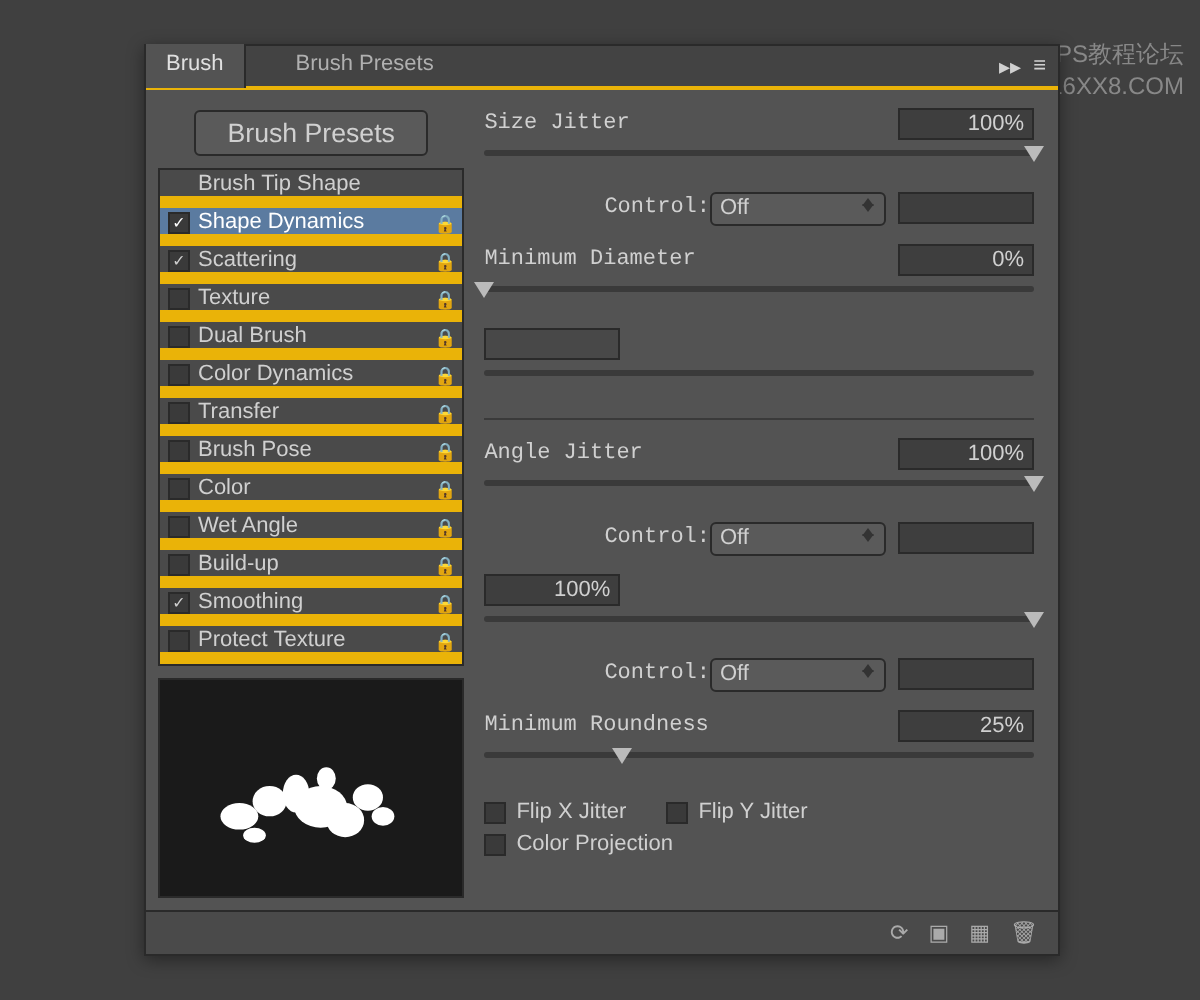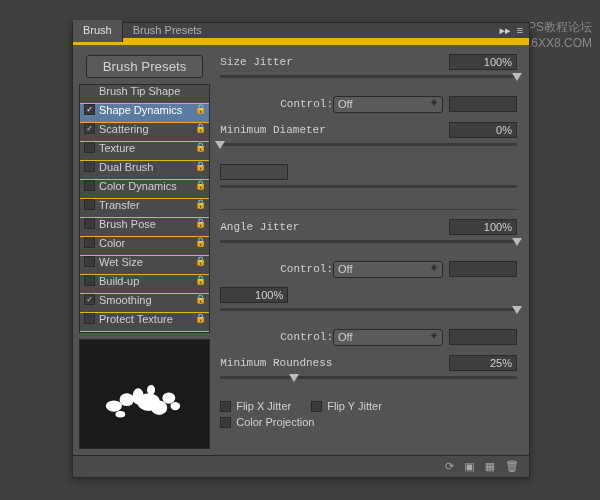--- a/index.html
+++ b/index.html
@@ -1,42 +1,42 @@
 <!DOCTYPE html>
 <html><head>
 <meta charset="utf-8">
 <style>
 * { margin: 0; padding: 0; box-sizing: border-box; }
 body { background: #404040; font-family: Tahoma, Arial, sans-serif; font-size: 11px; color: #d0d0d0; width: 600px; height: 500px; position: relative; }
 .watermark { position: absolute; top: 20px; right: 8px; font-size: 12px; color: #888; text-align: right; line-height: 1.3; }
 .panel { position: absolute; top: 22px; left: 72px; width: 458px; height: 456px; background: #535353; border: 1px solid #2a2a2a; box-shadow: 0 2px 8px rgba(0,0,0,0.4); }
-.tabbar { height: 22px; display: flex; align-items: center; background: #434343; border-bottom: 7px solid #eab308; }
+.tabbar { height: 22px; display: flex; align-items: center; background: #434343; border-bottom: 2px solid #eab308; gap: 15px; }
 .tab { padding: 4px 10px; height: 22px; cursor: pointer; color: #b0b0b0; }
 .tab.active { background: #535353; color: #e0e0e0; border-right: 1px solid #2a2a2a; }
 .tab-icons { margin-left: auto; display: flex; gap: 6px; padding-right: 6px; }
 .content { display: flex; padding: 6px; gap: 6px; height: calc(100% - 44px); }
 .left { width: 166px; display: flex; flex-direction: column; }
 .preset-btn { background: #5a5a5a; border: 1px solid #2a2a2a; color: #d0d0d0; padding: 3px 16px; margin: 4px auto 6px; cursor: pointer; border-radius: 3px; }
 .opt-list { border: 1px solid #2a2a2a; background: #4a4a4a; }
-.opt { display: flex; align-items: flex-start; height: 19px; padding: 0 4px; border-bottom: 1px solid #eab308; gap: 4px; }
+.opt { display: flex; align-items: flex-end; height: 19px; padding: 0 4px; border-bottom: 6px solid #eab308; gap: 4px; }
 .opt.selected { background: #5b7ba0; color: #fff; }
 .chk { width: 11px; height: 11px; border: 1px solid #2a2a2a; background: #3a3a3a; display: flex; align-items: center; justify-content: center; font-size: 8px; }
 .chk.checked::after { content: "✓"; color: #d0d0d0; }
 .opt.selected .chk.checked::after { color: #fff; }
 .lock { margin-left: auto; width: 10px; font-size: 9px; color: #999; }
 .preview { margin-top: 6px; flex: 1; border: 1px solid #2a2a2a; background: #1a1a1a; position: relative; }
 .preview svg { width: 100%; height: 100%; }
 .right { flex: 1; padding: 2px 6px 0 4px; display: flex; flex-direction: column; }
 .row { display: flex; align-items: center; height: 18px; margin-bottom: 2px; }
 .row.disabled { color: #7a7a7a; }
 .row-label { flex: 1; font-family: Liberation Mono, monospace; }
 .row-label.indent { padding-left: 60px; }
 .valbox { width: 68px; height: 16px; background: #3e3e3e; border: 1px solid #2a2a2a; color: #d0d0d0; text-align: right; padding-right: 4px; display: flex; align-items: center; justify-content: flex-end; }
 .row.disabled .valbox { color: #7a7a7a; background: #484848; }
-.select { width: 110px; height: 17px; background: #5a5a5a; border: 1px solid #2a2a2a; margin-right: 6px; display: flex; align-items: center; padding: 0 4px; position: relative; border-radius: 3px; }
+.select { width: 88px; height: 17px; background: #5a5a5a; border: 1px solid #2a2a2a; margin-right: 6px; display: flex; align-items: center; padding: 0 4px; position: relative; border-radius: 3px; }
 .select::after { content: ""; position: absolute; right: 5px; width: 0; height: 0; border-left: 3px solid transparent; border-right: 3px solid transparent; border-top: 4px solid #333; }
 .select::before { content: ""; position: absolute; right: 5px; top: 2px; width: 0; height: 0; border-left: 3px solid transparent; border-right: 3px solid transparent; border-bottom: 4px solid #333; }
 .slider { height: 14px; margin-bottom: 8px; position: relative; }
 .slider-track { position: absolute; top: 2px; left: 0; right: 0; height: 3px; background: #3a3a3a; border-radius: 2px; }
 .slider-thumb { position: absolute; top: 0; width: 0; height: 0; border-left: 5px solid transparent; border-right: 5px solid transparent; border-top: 8px solid #bbb; margin-left: -5px; }
 .checkrow { display: flex; gap: 20px; margin-top: 4px; }
 .checkrow .item { display: flex; align-items: center; gap: 5px; }
 .bottom-bar { position: absolute; bottom: 0; left: 0; right: 0; height: 22px; background: #4a4a4a; border-top: 1px solid #2a2a2a; display: flex; align-items: center; justify-content: flex-end; gap: 10px; padding-right: 10px; color: #aaa; }
 .sep-line { height: 1px; background: #3a3a3a; margin: 4px 0 8px; }
 </style>
@@ -101,21 +101,21 @@
           <span>Brush Pose</span>
           <span class="lock">🔒</span>
         </div>
         <div class="opt">
           <span class="chk"></span>
           <span>Color</span>
           <span class="lock">🔒</span>
         </div>
         <div class="opt">
           <span class="chk"></span>
-          <span>Wet Size</span>
+          <span>Wet Angle</span>
           <span class="lock">🔒</span>
         </div>
         <div class="opt">
           <span class="chk"></span>
           <span>Build-up</span>
           <span class="lock">🔒</span>
         </div>
         <div class="opt">
           <span class="chk checked"></span>
           <span>Smoothing</span>

